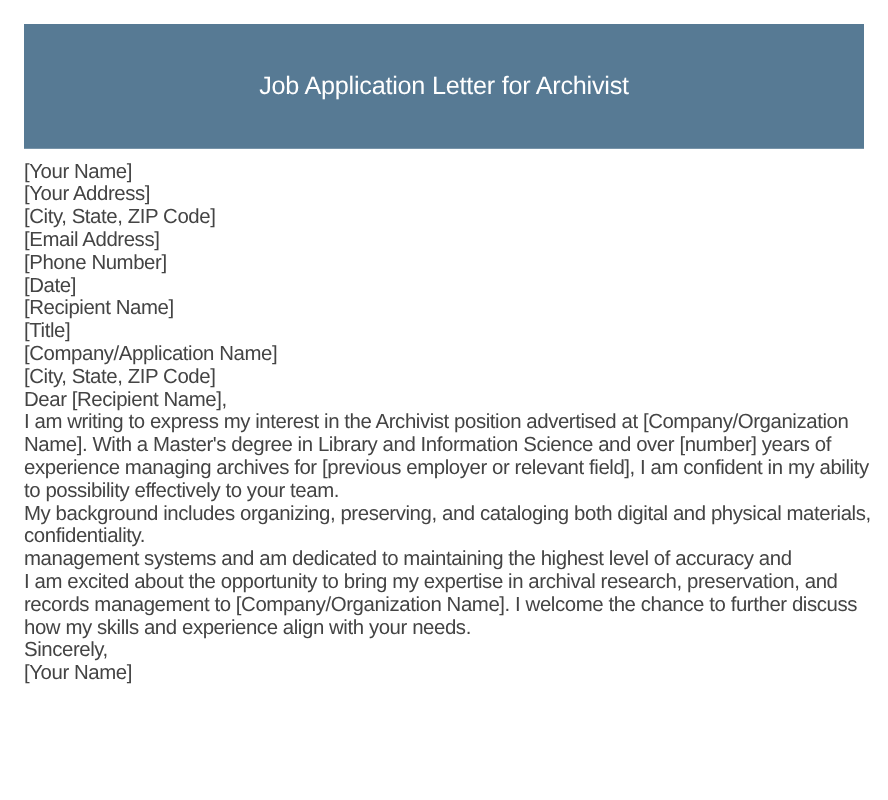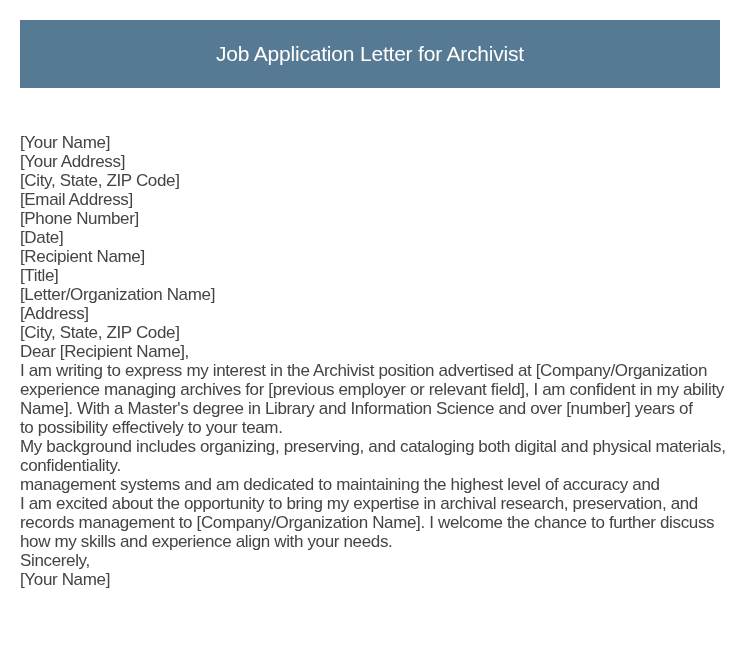--- a/index.html
+++ b/index.html
@@ -1,18 +1,18 @@
 <!DOCTYPE html>
 <html><head>
 <meta charset="utf-8">
 <style>
   html, body { margin: 0; padding: 0; background: #ffffff; }
   body { width: 740px; height: 667px; position: relative; overflow: hidden; }
   .header {
-    position: absolute; left: 20px; top: 20px; width: 700px; height: 68px;
+    position: absolute; left: 20px; top: 20px; width: 700px; height: 104px;
     background: #577a94; display: flex; align-items: center; justify-content: center;
   }
   .header h1 {
     margin: 0; color: #ffffff; font-weight: normal;
     font-family: "Liberation Sans", sans-serif; font-size: 21px; letter-spacing: -0.2px;
   }
   .letter {
     position: absolute; left: 20px; top: 133px; width: 705px;
     color: #444444; font-family: "Liberation Sans", sans-serif;
     font-size: 17px; line-height: 19px; letter-spacing: -0.35px;
@@ -29,29 +29,28 @@
 
 <div class="letter">
   <span class="line">[Your Name]</span>
   <span class="line">[Your Address]</span>
   <span class="line">[City, State, ZIP Code]</span>
   <span class="line">[Email Address]</span>
   <span class="line">[Phone Number]</span>
   <span class="line">[Date]</span>
   <span class="line">[Recipient Name]</span>
   <span class="line">[Title]</span>
-  <span class="line">[Letter/Organization Name]</span>
-  <span class="line">[Address]</span>
+  <span class="line">[Company/Application Name]</span>
   <span class="line">[City, State, ZIP Code]</span>
   <span class="line">Dear [Recipient Name],</span>
 
   <p>
     <span class="line">I am writing to express my interest in the Archivist position advertised at [Company/Organization</span>
+    <span class="line">Name]. With a Master's degree in Library and Information Science and over [number] years of</span>
     <span class="line">experience managing archives for [previous employer or relevant field], I am confident in my ability</span>
-    <span class="line">Name]. With a Master's degree in Library and Information Science and over [number] years of</span>
     <span class="line">to possibility effectively to your team.</span>
   </p>
   <p>
     <span class="line">My background includes organizing, preserving, and cataloging both digital and physical materials,</span>
     <span class="line">confidentiality.</span>
     <span class="line">management systems and am dedicated to maintaining the highest level of accuracy and</span>
   </p>
   <p>
     <span class="line">I am excited about the opportunity to bring my expertise in archival research, preservation, and</span>
     <span class="line">records management to [Company/Organization Name]. I welcome the chance to further discuss</span>

